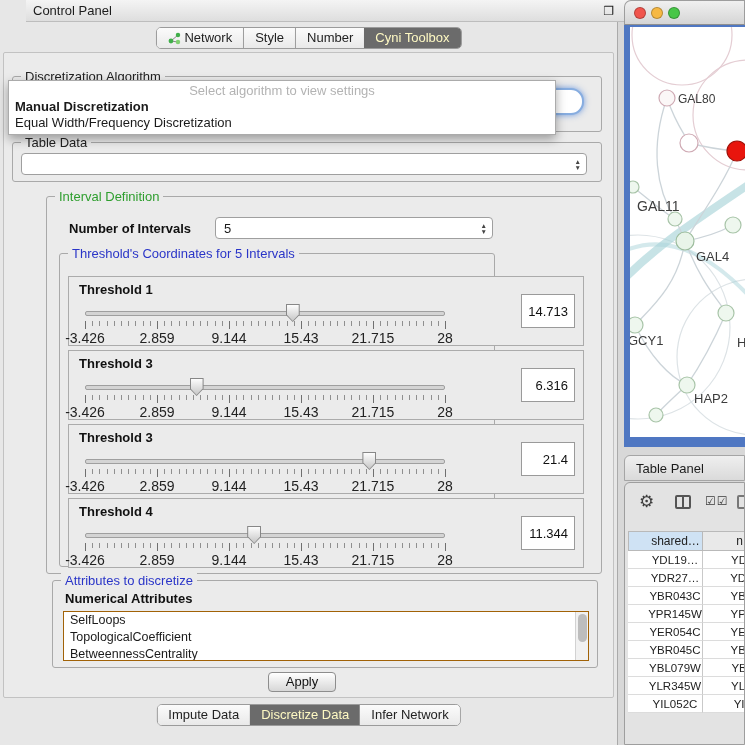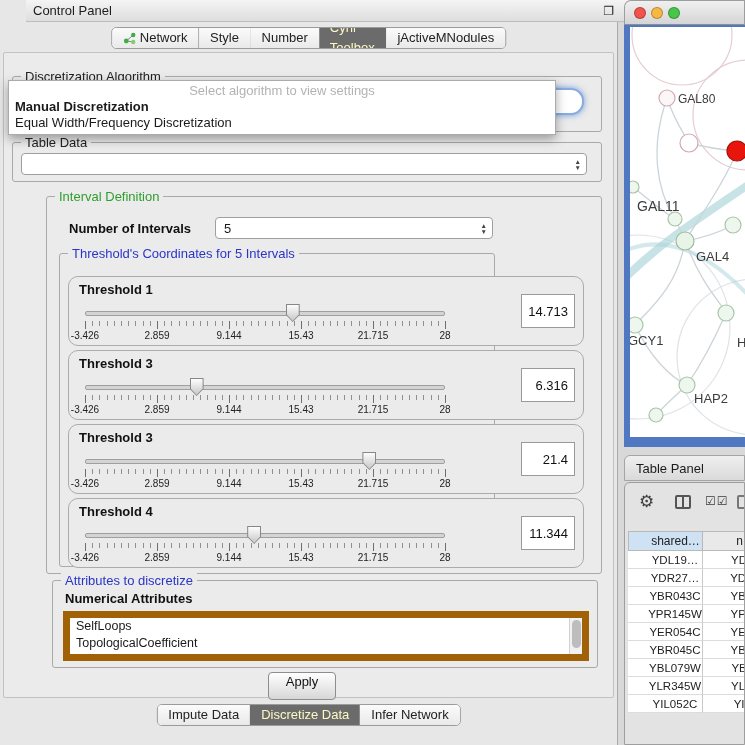--- a/index.html
+++ b/index.html
@@ -32,32 +32,32 @@
 
   
   .alg-combo { position:absolute; left:20px; top:88px; width:564px; height:27px; background:#fff; border:2px solid #87ade0; border-radius:13px; box-shadow:0 0 6px rgba(90,140,220,.85); }
 
   .popup { position:absolute; left:8px; top:80px; width:548px; height:55px; background:#fff; border:1px solid #ababab; box-shadow:0 4px 10px rgba(0,0,0,.35); z-index:6; padding-top:2px; }
   .popup-item { height:16px; line-height:16px; font-size:13px; padding-left:6px; color:#1a1a1a; }
   .popup-item.placeholder { text-align:center; color:#b3b3b3; padding-left:0; }
   .popup-item.bold { font-weight:bold; }
 
   
-  .tpanel { position:absolute; left:8px; width:516px; height:70px; border:1px solid #ababab; border-radius:10px; background:#ebebeb; }
+  .tpanel { position:absolute; left:8px; width:516px; height:70px; border:1px solid #ababab; border-radius:0; background:#ebebeb; }
   .tpanel-label { position:absolute; left:10px; top:5px; font-size:13px; font-weight:bold; color:#111; }
   .slider { position:absolute; left:16px; top:30px; width:360px; height:36px; }
   .track { position:absolute; left:0; right:0; top:4px; height:5px; background:#d4d4d4; border:1px solid #9f9f9f; border-radius:2px; }
   .thumb { position:absolute; top:-3px; width:14px; height:18px; clip-path:polygon(0 0,100% 0,100% 60%,50% 100%,0 60%); background:#878787; }
   .thumb::before { content:""; position:absolute; inset:1px; clip-path:polygon(0 0,100% 0,100% 60%,50% 100%,0 60%); background:linear-gradient(#fdfdfd,#c6c6c6); }
   .ticks { position:absolute; left:0; top:14px; width:100%; height:5px; background:repeating-linear-gradient(to right,#8f8f8f 0 1px,transparent 1px 7.2px); }
   .majtick { position:absolute; top:14px; width:1px; height:8px; background:#6f6f6f; }
-  .tlabel { position:absolute; top:23px; transform:translateX(-50%); font-size:10px; color:#222; white-space:nowrap; }
+  .tlabel { position:absolute; top:23px; transform:translateX(-50%); font-size:14px; color:#222; white-space:nowrap; }
   .valbox { position:absolute; right:8px; top:17px; width:54px; height:34px; border:1px solid #9a9a9a; background:#fff; font-family:"Liberation Sans",sans-serif; font-size:13px; color:#111; text-align:right; padding:0 6px; }
 
-  .listbox { position:absolute; background:#fff; border:7px solid #a16207; overflow:hidden; }
+  .listbox { position:absolute; background:#fff; border:1px solid #a16207; overflow:hidden; }
   .litem { height:17px; line-height:17px; padding-left:6px; font-size:12.5px; color:#1a1a1a; }
   .vscroll { position:absolute; right:0; top:0; bottom:0; width:13px; background:#f1f1f1; border-left:1px solid #d2d2d2; }
   .vthumb { position:absolute; left:2px; top:2px; width:9px; height:28px; background:#bdbdbd; border-radius:5px; }
 
   .btn { position:absolute; border:1px solid #8d8d8d; border-radius:4px; background:linear-gradient(#ffffff,#d7d7d7); font-size:13px; color:#111; text-align:center; line-height:18px; }
 
   
   .nw { position:absolute; left:624px; top:0; width:121px; height:447px; }
   .nw-tb { position:absolute; left:0; top:0; width:121px; height:25px; background:linear-gradient(#f0f0f0,#d5d5d5); border:1px solid #9d9d9d; border-bottom-color:#8f8f8f; border-top-left-radius:7px; }
   .light { position:absolute; top:6px; width:12px; height:12px; border-radius:50%; border:1px solid rgba(0,0,0,.25); }
@@ -112,23 +112,20 @@
       <div class="seg-div"></div>
       <div class="seg-item">
           <span>Style</span>
         </div>
       <div class="seg-div"></div>
       <div class="seg-item">
           <span>Number</span>
         </div>
       <div class="seg-item selected" style="background: rgb(107, 107, 107);">
           <span>Cyni Toolbox</span>
-        </div>
-      <div class="seg-item">
-          <span>jActiveMNodules</span>
         </div>
     </div>
 
     <div class="cp-body"></div>
 
     <div class="group" style="left:12px; top:76px; width:590px; height:56px;">
       <span class="glabel">Discretization Algorithm</span>
     </div>
     <div class="alg-combo"></div>
 
@@ -259,21 +256,21 @@
       <div class="listbox" style="left:10px; top:30px; width:526px; height:50px;">
         <div class="litem">SelfLoops</div>
         <div class="litem">TopologicalCoefficient</div>
         <div class="litem">BetweennessCentrality</div>
         <div class="vscroll">
             <div class="vthumb"></div>
           </div>
       </div>
     </div>
 
-    <div class="btn" style="left:268px; top:672px; width:68px; height:28px;">Apply</div>
+    <div class="btn" style="left:268px; top:672px; width:68px; height:20px;">Apply</div>
 
     <div class="seg bottom-seg">
       <div class="seg-item">
           <span>Impute Data</span>
         </div>
       <div class="seg-item selected" style="background: rgb(107, 107, 107);">
           <span>Discretize Data</span>
         </div>
       <div class="seg-item">
           <span>Infer Network</span>

